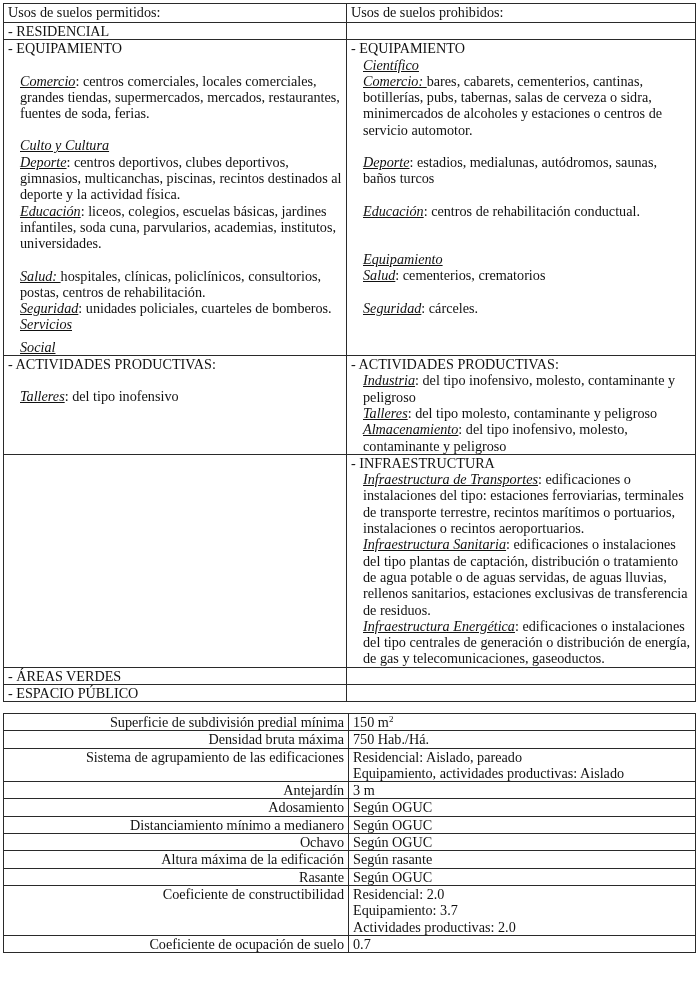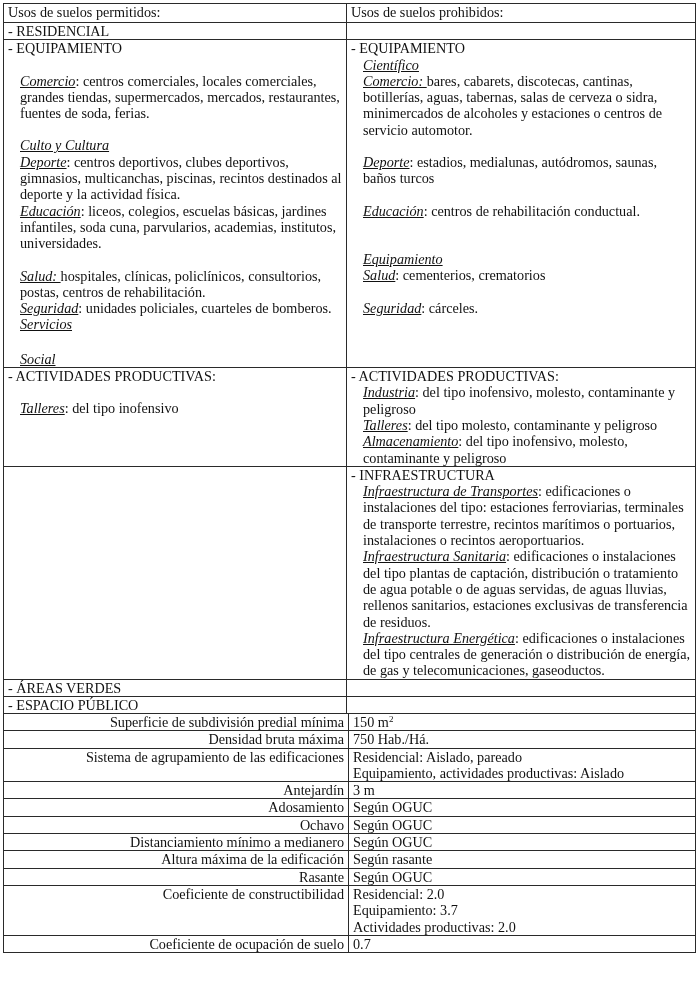--- a/index.html
+++ b/index.html
@@ -62,28 +62,28 @@
         <div class="gap"></div>
         <div><span class="u">Comercio</span><span>: centros comerciales, locales comerciales, grandes tiendas, supermercados, mercados, restaurantes, fuentes de soda, ferias.</span></div>
         <div class="gap"></div>
         <div><span class="u">Culto y Cultura</span></div>
         <div><span class="u">Deporte</span><span>: centros deportivos, clubes deportivos, gimnasios, multicanchas, piscinas, recintos destinados al deporte y la actividad física.</span></div>
         <div><span class="u">Educación</span><span>: liceos, colegios, escuelas básicas, jardines infantiles, soda cuna, parvularios, academias, institutos, universidades.</span></div>
         <div class="gap"></div>
         <div><span class="u">Salud: </span><span>hospitales, clínicas, policlínicos, consultorios, postas, centros de rehabilitación.</span></div>
         <div><span class="u">Seguridad</span><span>: unidades policiales, cuarteles de bomberos.</span></div>
         <div><span class="u">Servicios</span></div>
-        <div style="margin-top:18px;"><span class="u">Social</span></div>
+        <div style="margin-top:6px;"><span class="u">Social</span></div>
       </div>
     </td>
     <td>
       <div class="cat">- EQUIPAMIENTO</div>
       <div class="ind">
         <div><span class="u">Científico</span></div>
-        <div><span class="u">Comercio: </span><span>bares, cabarets, discotecas, cantinas, botillerías, aguas, tabernas, salas de cerveza o sidra, minimercados de alcoholes y estaciones o centros de servicio automotor.</span></div>
+        <div><span class="u">Comercio: </span><span>bares, cabarets, cementerios, cantinas, botillerías, pubs, tabernas, salas de cerveza o sidra, minimercados de alcoholes y estaciones o centros de servicio automotor.</span></div>
         <div class="gap"></div>
         <div><span class="u">Deporte</span><span>: estadios, medialunas,  autódromos, saunas, baños turcos</span></div>
         <div class="gap"></div>
         <div><span class="u">Educación</span><span>: centros de rehabilitación conductual.</span></div>
         <div class="gap2"></div>
         <div><span class="u">Equipamiento</span></div>
         <div><span class="u">Salud</span><span>: cementerios, crematorios</span></div>
         <div class="gap"></div>
         <div><span class="u">Seguridad</span><span>: cárceles.</span></div>
       </div>
@@ -151,25 +151,25 @@
       </tr>
       <tr>
         <td class="lbl">Antejardín</td>
         <td><span>3 m</span></td>
       </tr>
       <tr>
         <td class="lbl">Adosamiento</td>
         <td><span>Según OGUC</span></td>
       </tr>
       <tr>
-        <td class="lbl">Ochavo</td>
+        <td class="lbl">Distanciamiento mínimo a medianero</td>
         <td><span>Según OGUC</span></td>
       </tr>
       <tr>
-        <td class="lbl">Distanciamiento mínimo a medianero</td>
+        <td class="lbl">Ochavo</td>
         <td><span>Según OGUC</span></td>
       </tr>
       <tr>
         <td class="lbl">Altura máxima de la edificación</td>
         <td><span>Según rasante</span></td>
       </tr>
       <tr>
         <td class="lbl">Rasante</td>
         <td><span>Según OGUC</span></td>
       </tr>

